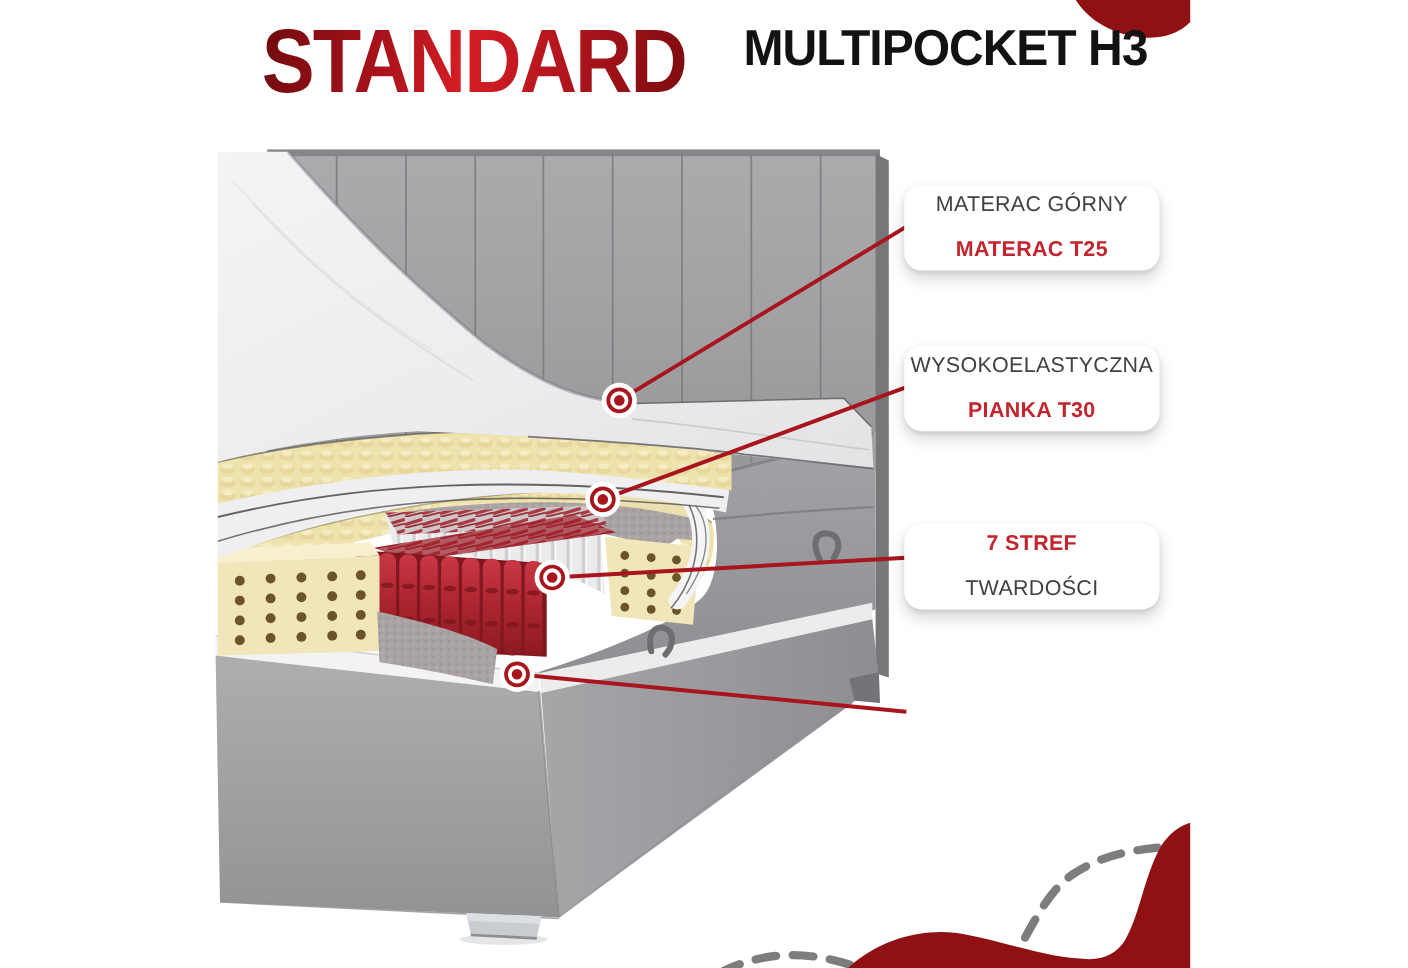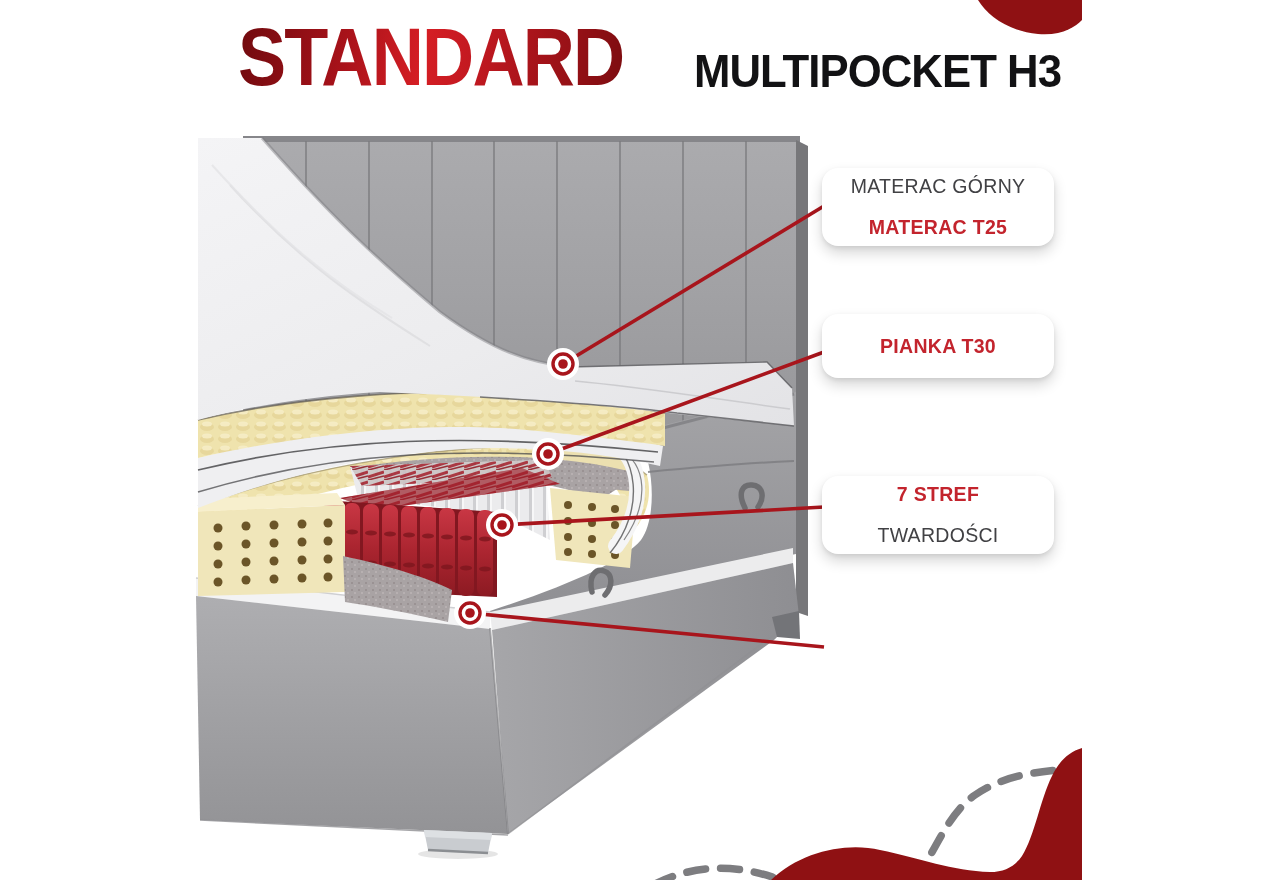--- a/index.html
+++ b/index.html
@@ -1,20 +1,20 @@
 <!DOCTYPE html>
 <html style="--accent-red: #a8151c; --label-red: #c3242d; --blob-red: #8f1113; --text-dark: #414144; --foam-yellow: #efe3ad; --spring-red: #b32430; --fabric-gray: #a6a6a9;"><head>
 <meta charset="utf-8">
 <style>
   html,body{margin:0;padding:0;background:#ffffff;width:1280px;height:880px;overflow:hidden;
     font-family:"Liberation Sans", sans-serif;}
   .stage{position:relative;width:1280px;height:880px;background:#fff;}
 
   
-  .title-row{position:absolute;left:238px;top:16px;display:flex;align-items:flex-end;gap:18px;white-space:nowrap;}
+  .title-row{position:absolute;left:238px;top:16px;display:flex;align-items:flex-start;white-space:nowrap;}
   .brand{font-size:82px;font-weight:bold;letter-spacing:-2px;line-height:1.0;
     transform:scaleX(.88);transform-origin:left;
     background:linear-gradient(100deg,#6f0a0e 0%,#a8121a 28%,#d51e24 48%,#c01820 62%,#7c0c10 100%);
     -webkit-background-clip:text;background-clip:text;color:transparent;}
   .model{font-size:46px;font-weight:bold;color:#121214;letter-spacing:-1px;
     transform:scaleX(.95);transform-origin:left;}
 
   
   .callout{position:absolute;width:232px;min-height:64px;background:#fff;border-radius:16px;
     box-shadow:0 7px 14px rgba(0,0,0,.16), 0 2px 4px rgba(0,0,0,.08);
@@ -297,20 +297,21 @@
   <div class="title-row">
     <span class="brand">STANDARD</span>
     <span class="model">MULTIPOCKET H3</span>
   </div>
 
   <div class="callout" id="callout-topper">
     <span class="l1">MATERAC GÓRNY</span>
     <span class="l2 accent">MATERAC T25</span>
   </div>
   <div class="callout" id="callout-foam">
+    <span class="l1">WYSOKOELASTYCZNA</span>
     <span class="l2 accent">PIANKA T30</span>
   </div>
   <div class="callout" id="callout-zones">
     <span class="l1 accent">7 STREF</span>
     <span class="l2">TWARDOŚCI</span>
   </div>
 
 </div>
 
 </body></html>

